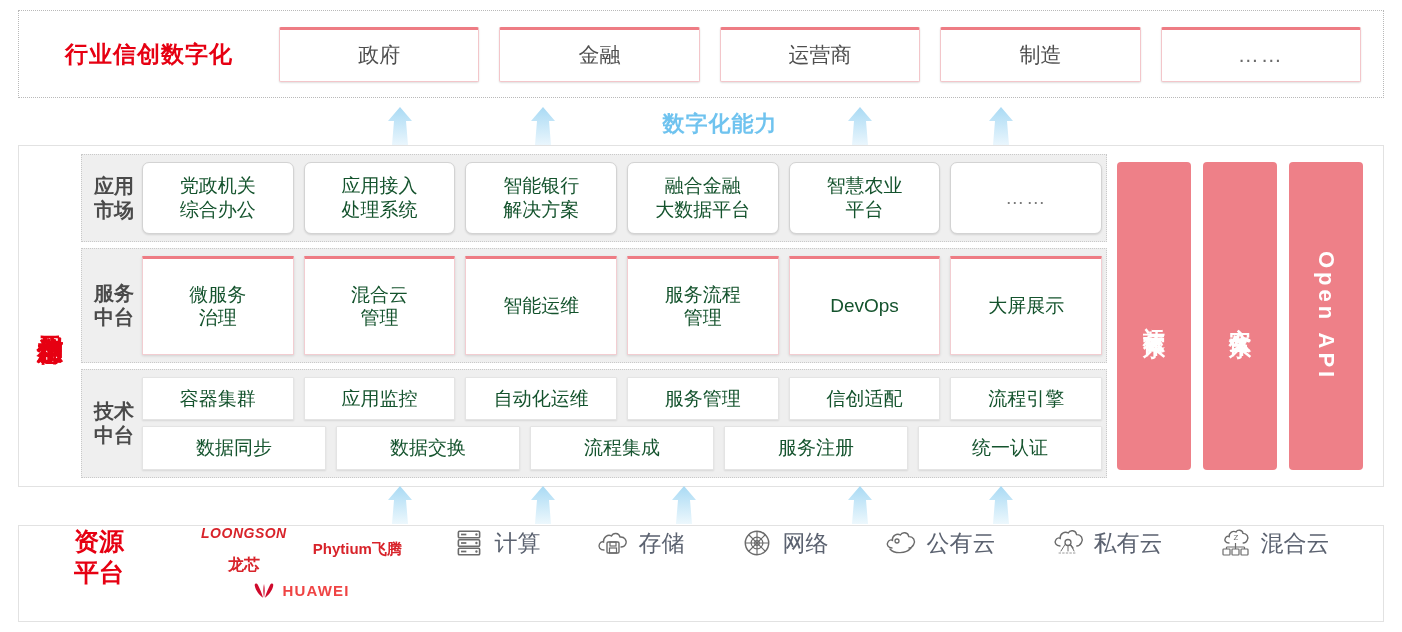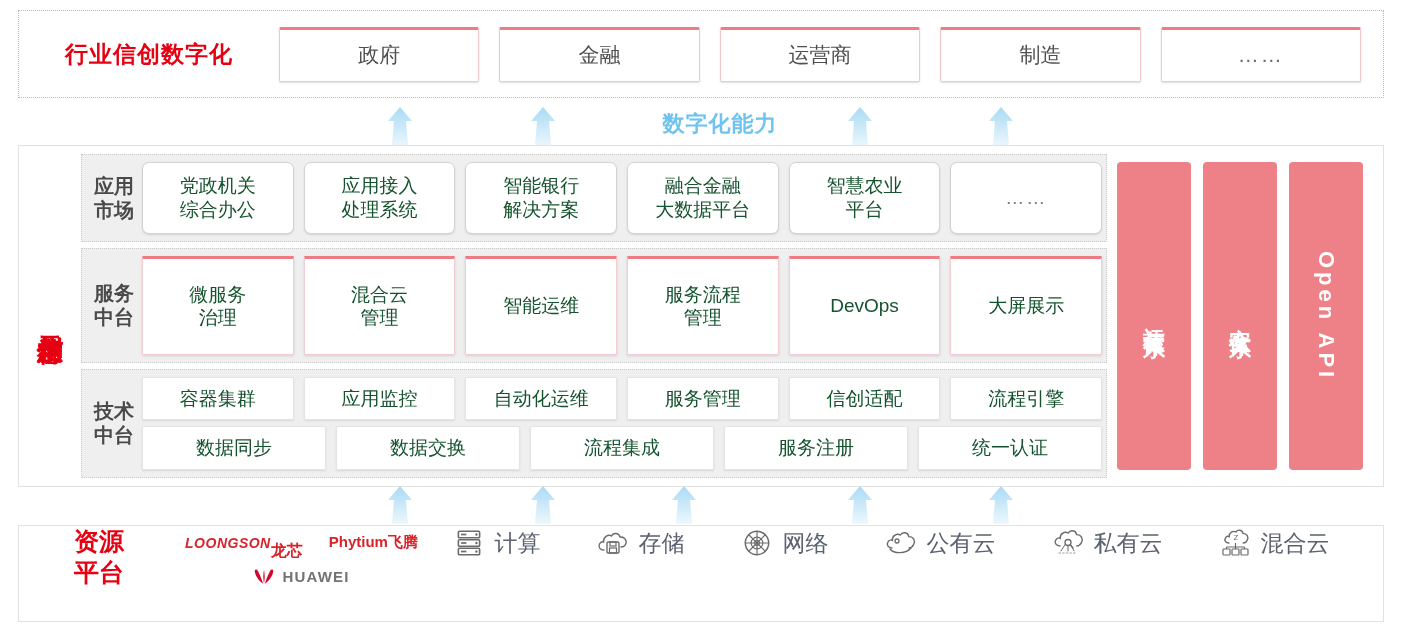--- a/index.html
+++ b/index.html
@@ -138,29 +138,29 @@
   }
   .resource-title{
     flex:0 0 160px;text-align:center;
     color:#E60012;font-weight:bold;font-size:25px;line-height:1.22;
   }
   .vendor-logos{
     flex:0 0 245px;display:flex;flex-direction:column;align-items:center;
     gap:9px;
   }
   .logo-row{display:flex;align-items:center;gap:26px;}
-  .logo-loongson{display:flex;flex-direction:row;align-items:center;line-height:1;}
+  .logo-loongson{display:flex;flex-direction:column;align-items:center;line-height:1;}
   .logo-loongson .en{
     color:#D8232A;font-weight:bold;font-style:italic;font-size:14px;letter-spacing:.5px;
   }
   .logo-loongson .cn{color:#D8232A;font-size:16px;font-weight:bold;margin-top:17px;}
   .logo-phytium{color:#D8232A;font-weight:bold;font-size:15px;letter-spacing:0px;}
   .logo-huawei{display:flex;align-items:center;gap:7px;}
   .logo-huawei .mark{width:22px;height:17px;}
-  .logo-huawei .txt{color:#737373;font-weight:bold;font-size:15px;letter-spacing:1.2px;}
+  .logo-huawei .txt{color:#ef4444;font-weight:bold;font-size:15px;letter-spacing:1.2px;}
 
   .res-items{flex:1;display:flex;align-items:center;justify-content:space-around;padding-right:26px;}
   .res-item{display:flex;align-items:center;gap:9px;}
   .res-item .ricon{width:34px;height:34px;flex:0 0 34px;}
   .res-item .rlabel{font-size:23px;color:#5b6270;}
 </style>
 </head>
 <body>
 
 <div class="industry-band">

